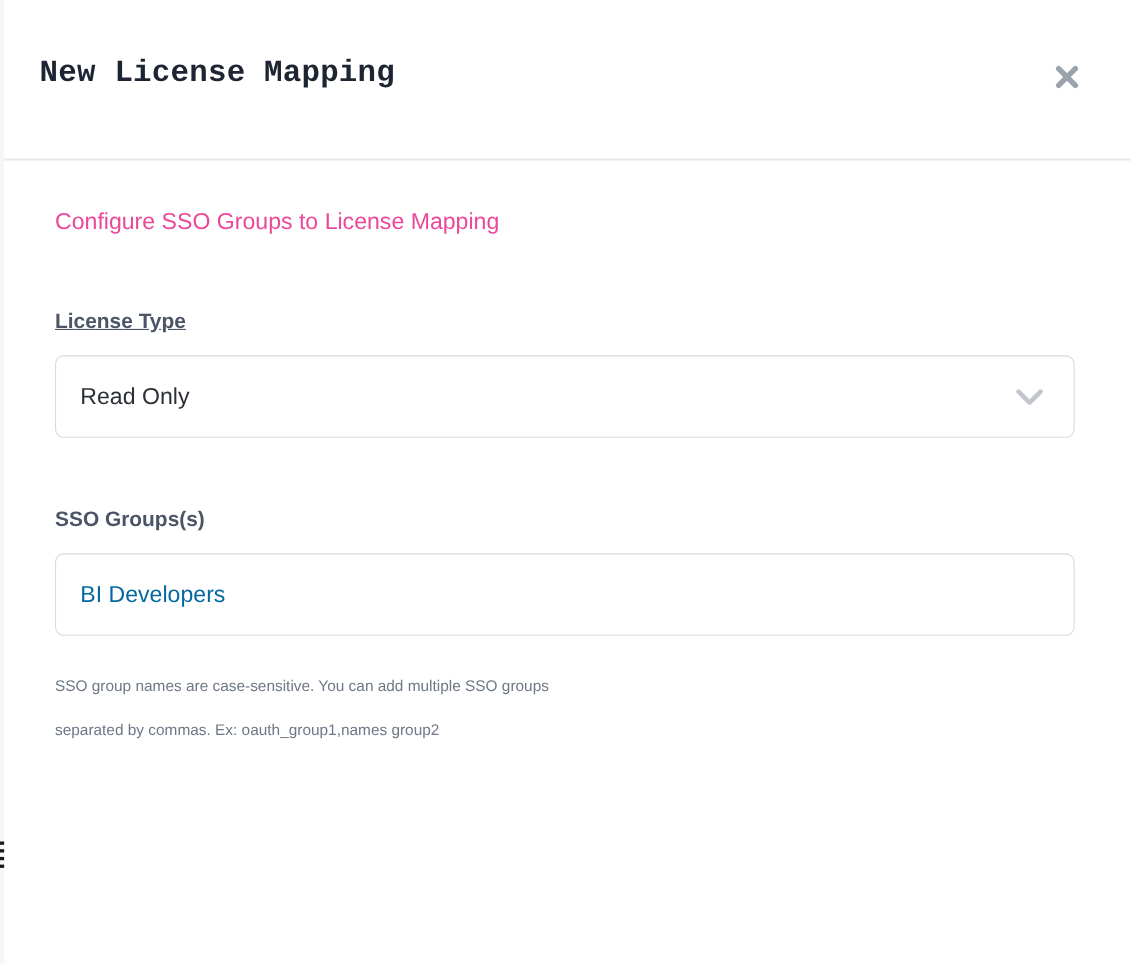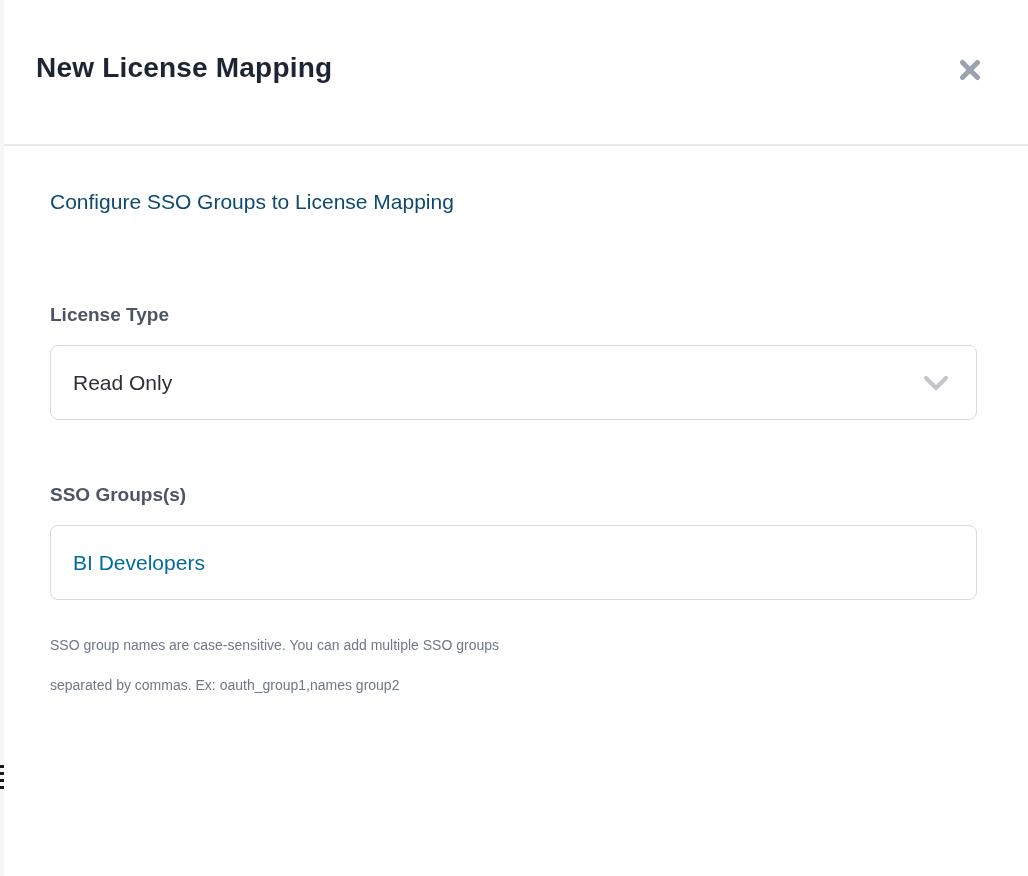--- a/index.html
+++ b/index.html
@@ -37,20 +37,21 @@
   .modal-header {
     position: relative;
     height: 144px;
   }
   .modal-title {
     position: absolute; left: 32px; top: 50px;
     font-size: 28px; line-height: 36px;
     font-weight: bold;
     color: #1d2533;
     letter-spacing: 0.2px;
+    font-family: Liberation Mono, monospace;
   }
   .close-button {
     position: absolute; right: 44px; top: 56px;
     width: 28px; height: 28px;
     background: none; border: none;
     cursor: pointer;
     display: flex; align-items: center; justify-content: center;
   }
   .close-button svg { display: block; }
 
@@ -60,29 +61,29 @@
     border: none;
   }
 
   .modal-body {
     padding: 0 47px 0 46px;
   }
 
   .modal-description {
     margin-top: 42px;
     font-size: 21px; line-height: 27px;
-    color: #0c4a6e;
+    color: #ec4899;
   }
 
   .field-label {
     font-size: 19px; line-height: 24px;
     font-weight: bold;
     color: #4b5565;
   }
-  .field-label.license { margin-top: 88px; }
+  .field-label.license { margin-top: 66px; text-decoration: underline; }
   .field-label.sso { margin-top: 63px; }
 
   .control {
     margin-top: 18px;
     width: 927px; height: 75px;
     background: #ffffff;
     border: 1px solid #d7dade;
     border-radius: 8px;
   }
 

